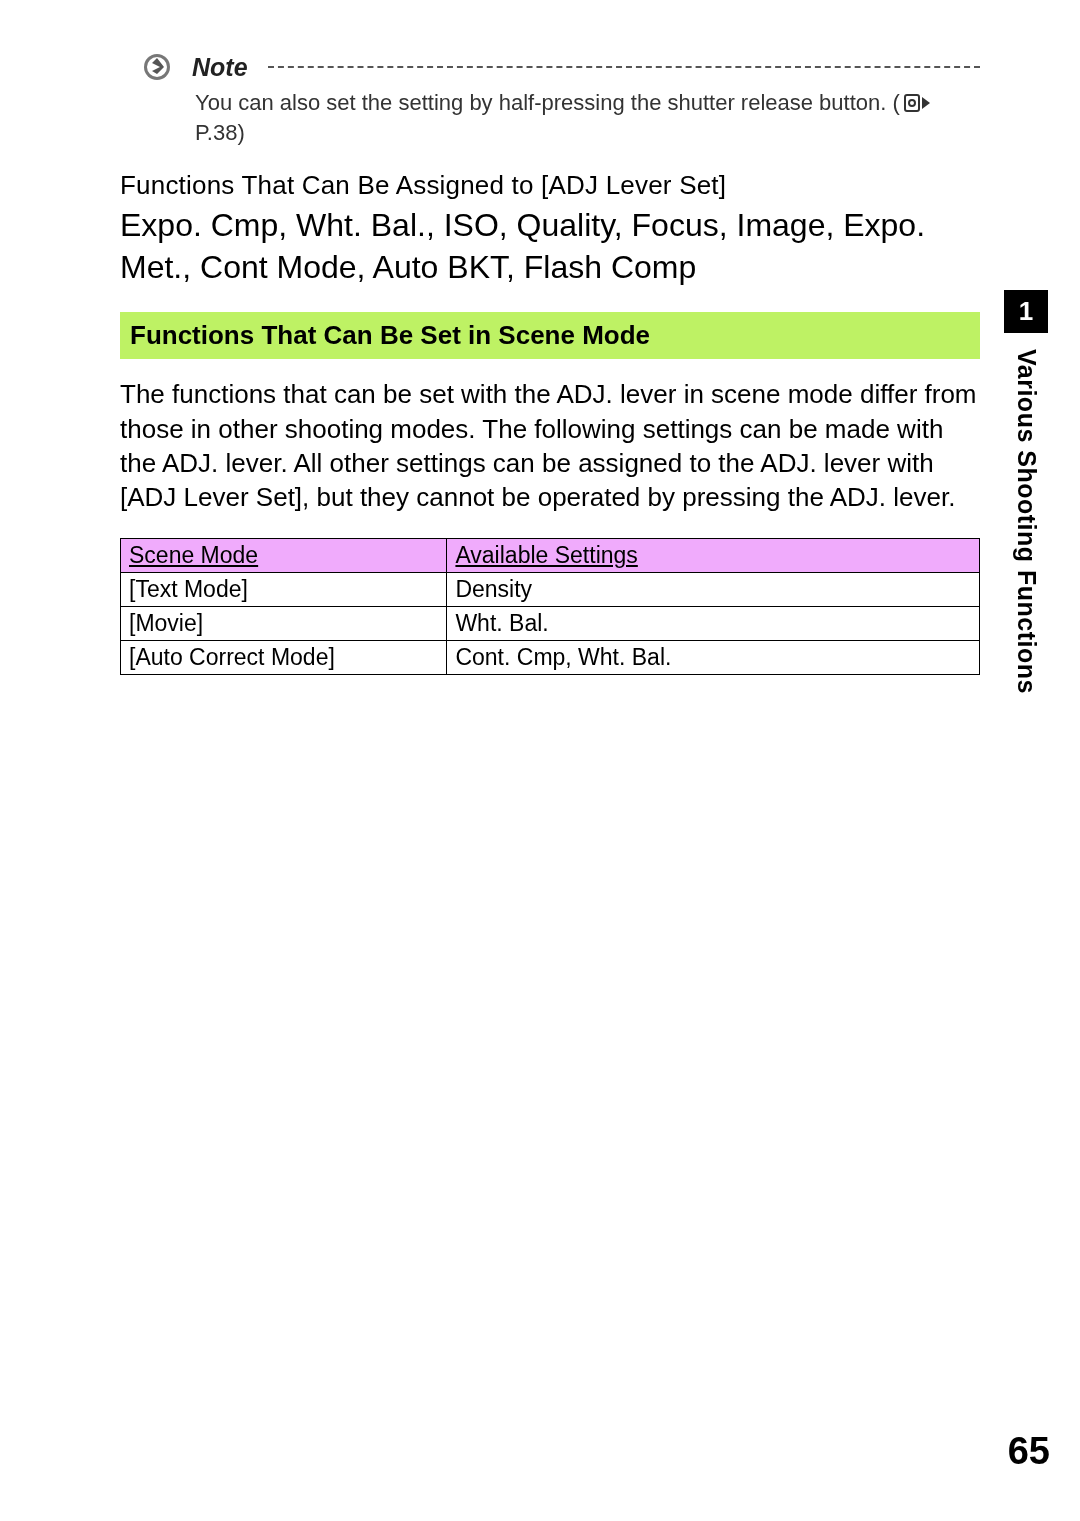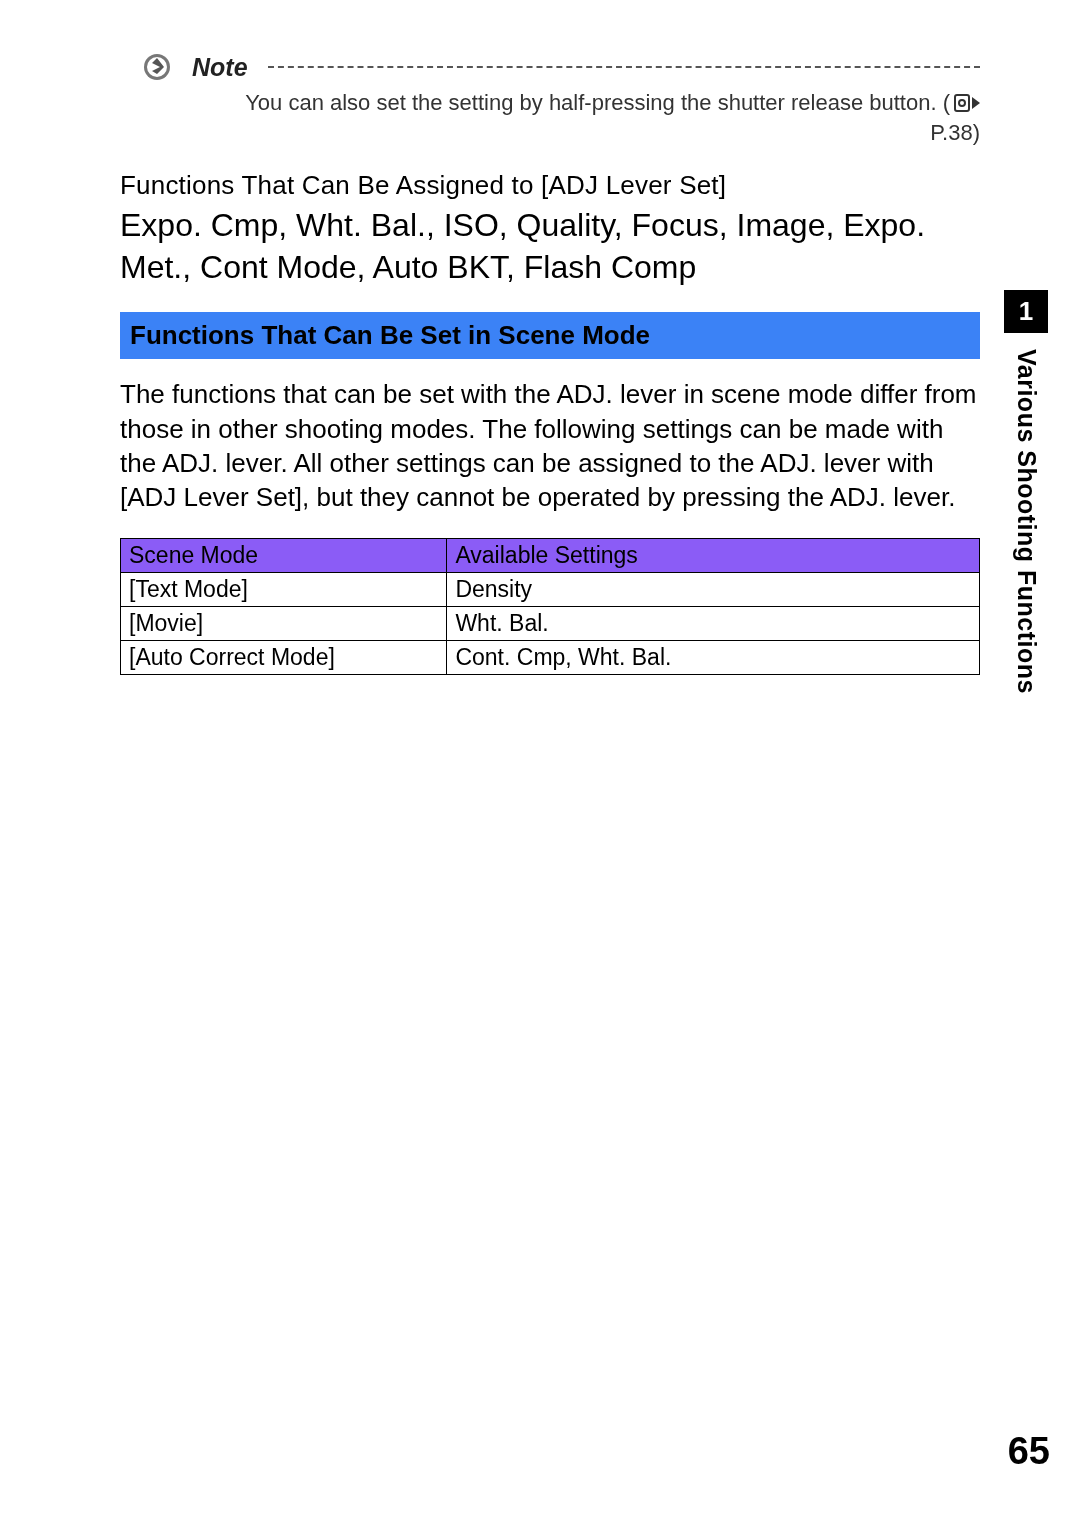--- a/index.html
+++ b/index.html
@@ -49,39 +49,38 @@
   .note-text-row {
     margin-left: 75px;
     margin-top: 6px;
     font-family: Arial, Helvetica, sans-serif;
     font-size: 22px;
     color: #333;
     display: flex;
     align-items: center;
     gap: 4px;
     flex-wrap: wrap;
-    justify-content: flex-end;
   }
   .note-ref-icon {
     display: inline-flex;
     align-items: center;
   }
   .assign-heading {
     font-weight: normal;
     font-size: 26px;
     margin-top: 24px;
     margin-bottom: 4px;
     letter-spacing: 0.2px;
   }
   .assign-body {
     font-size: 32px;
     line-height: 1.3;
   }
   .section-bar {
-    background: #3b82f6;
+    background: #bef264;
     font-weight: bold;
     font-size: 26px;
     padding: 8px 10px;
     margin-top: 24px;
     margin-bottom: 18px;
   }
   .body-para {
     font-size: 26px;
     line-height: 1.32;
     margin-bottom: 24px;
@@ -92,21 +91,22 @@
     font-family: Arial, Helvetica, sans-serif;
   }
   table.scene-table th, table.scene-table td {
     border: 1px solid #000;
     padding: 3px 8px;
     text-align: left;
     font-size: 23px;
     font-weight: normal;
   }
   table.scene-table thead th {
-    background: #8b5cf6;
+    background: #f0abfc;
+    text-decoration: underline;
   }
   table.scene-table th.col-mode { width: 38%; }
   table.scene-table th.col-avail { width: 62%; }
 
   
   .side-tab {
     position: absolute;
     right: 32px;
     top: 290px;
     display: flex;

